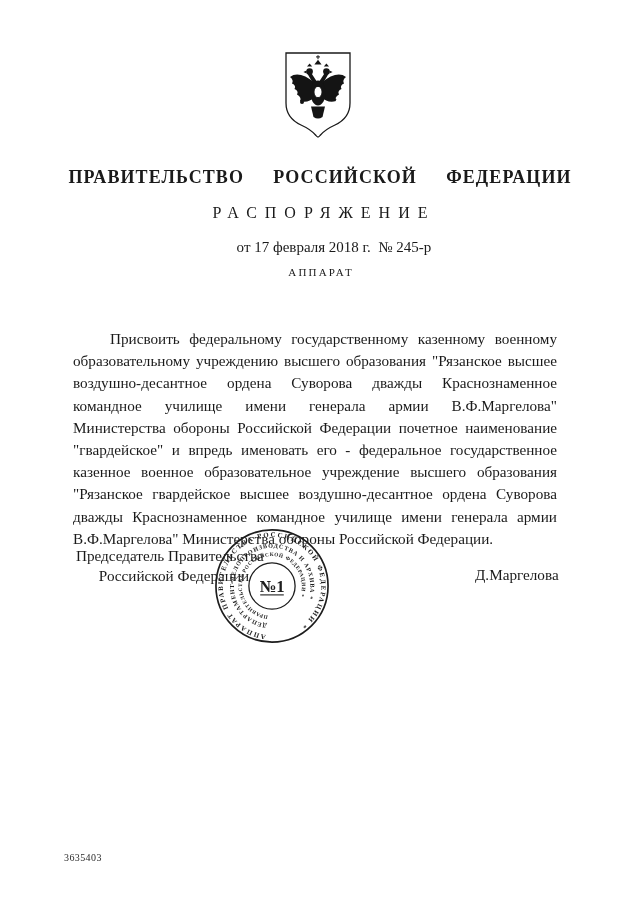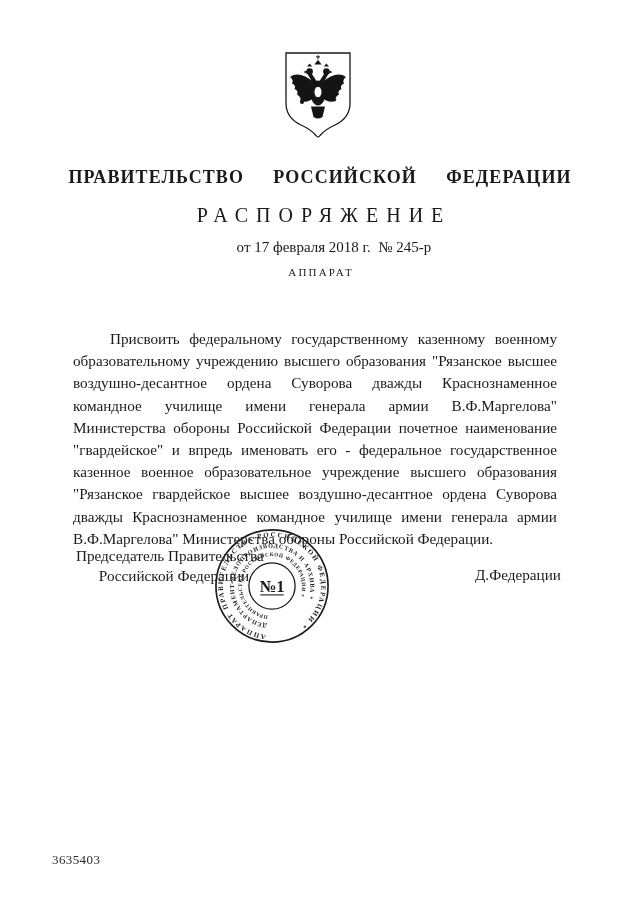--- a/index.html
+++ b/index.html
@@ -20,21 +20,21 @@
   .org-title {
     top: 167px;
     font-size: 18px;
     font-weight: bold;
     letter-spacing: 1.1px;
     word-spacing: 9px;
     white-space: pre;
   }
   .doc-type {
     top: 204px;
-    font-size: 20px;
+    font-size: 16px;
     letter-spacing: 8px;
     text-indent: 8px; 
   }
   .date-line {
     top: 239px;
     font-size: 15px;
     white-space: pre;
     padding-left: 28px;
   }
   .city {
@@ -66,22 +66,22 @@
     font-size: 15.2px;
   }
   .stamp {
     top: 527px;
     left: 213px;
     width: 118px;
     height: 118px;
   }
   .footer-code {
     top: 852px;
-    left: 52px;
-    font-size: 13px;
+    left: 64px;
+    font-size: 10px;
     letter-spacing: 0.4px;
     color: #2a2a2a;
   }
 </style>
 </head>
 <body>
 
 <div class="page">
 
   <svg class="abs emblem" viewBox="0 0 74 91" aria-hidden="true">
@@ -124,21 +124,21 @@
   <div class="abs centered doc-type">РАСПОРЯЖЕНИЕ</div>
   <div class="abs centered date-line">от 17 февраля 2018 г.  № 245-р</div>
   <div class="abs centered city">АППАРАТ</div>
 
   <div class="abs body-par">Присвоить федеральному государственному казенному военному образовательному учреждению высшего образования "Рязанское высшее воздушно-десантное ордена Суворова дважды Краснознаменное командное училище имени генерала армии В.Ф.Маргелова" Министерства обороны Российской Федерации почетное наименование "гвардейское" и впредь именовать его - федеральное государственное казенное военное образовательное учреждение высшего образования "Рязанское гвардейское высшее воздушно-десантное ордена Суворова дважды Краснознаменное командное училище имени генерала армии В.Ф.Маргелова" Министерства обороны Российской Федерации.</div>
 
   <div class="abs sign-block">
     <div class="sign-line1">Председатель Правительства</div>
     <div class="sign-line2">Российской Федерации</div>
   </div>
-  <div class="abs signer-name">Д.Федерации</div>
+  <div class="abs signer-name">Д.Маргелова</div>
 
   <svg class="abs stamp" viewBox="0 0 120 120" aria-hidden="true">
     <defs>
       <path id="arcOuter" d="M60,110 a50,50 0 1,1 0,-100 a50,50 0 1,1 0,100" fill="none"></path>
       <path id="arcMiddle" d="M60,99 a39,39 0 1,1 0,-78 a39,39 0 1,1 0,78" fill="none"></path>
       <path id="arcInner" d="M60,90.5 a30.5,30.5 0 1,1 0,-61 a30.5,30.5 0 1,1 0,61" fill="none"></path>
     </defs>
     <circle cx="60" cy="60" r="57" fill="none" stroke="#1d1d1d" stroke-width="1.7"></circle>
     <circle cx="60" cy="60" r="23.5" fill="none" stroke="#1d1d1d" stroke-width="1.3"></circle>
     <text font-size="7" letter-spacing="1.7" fill="#1d1d1d" font-family="Liberation Serif, DejaVu Serif, serif" font-weight="bold">

